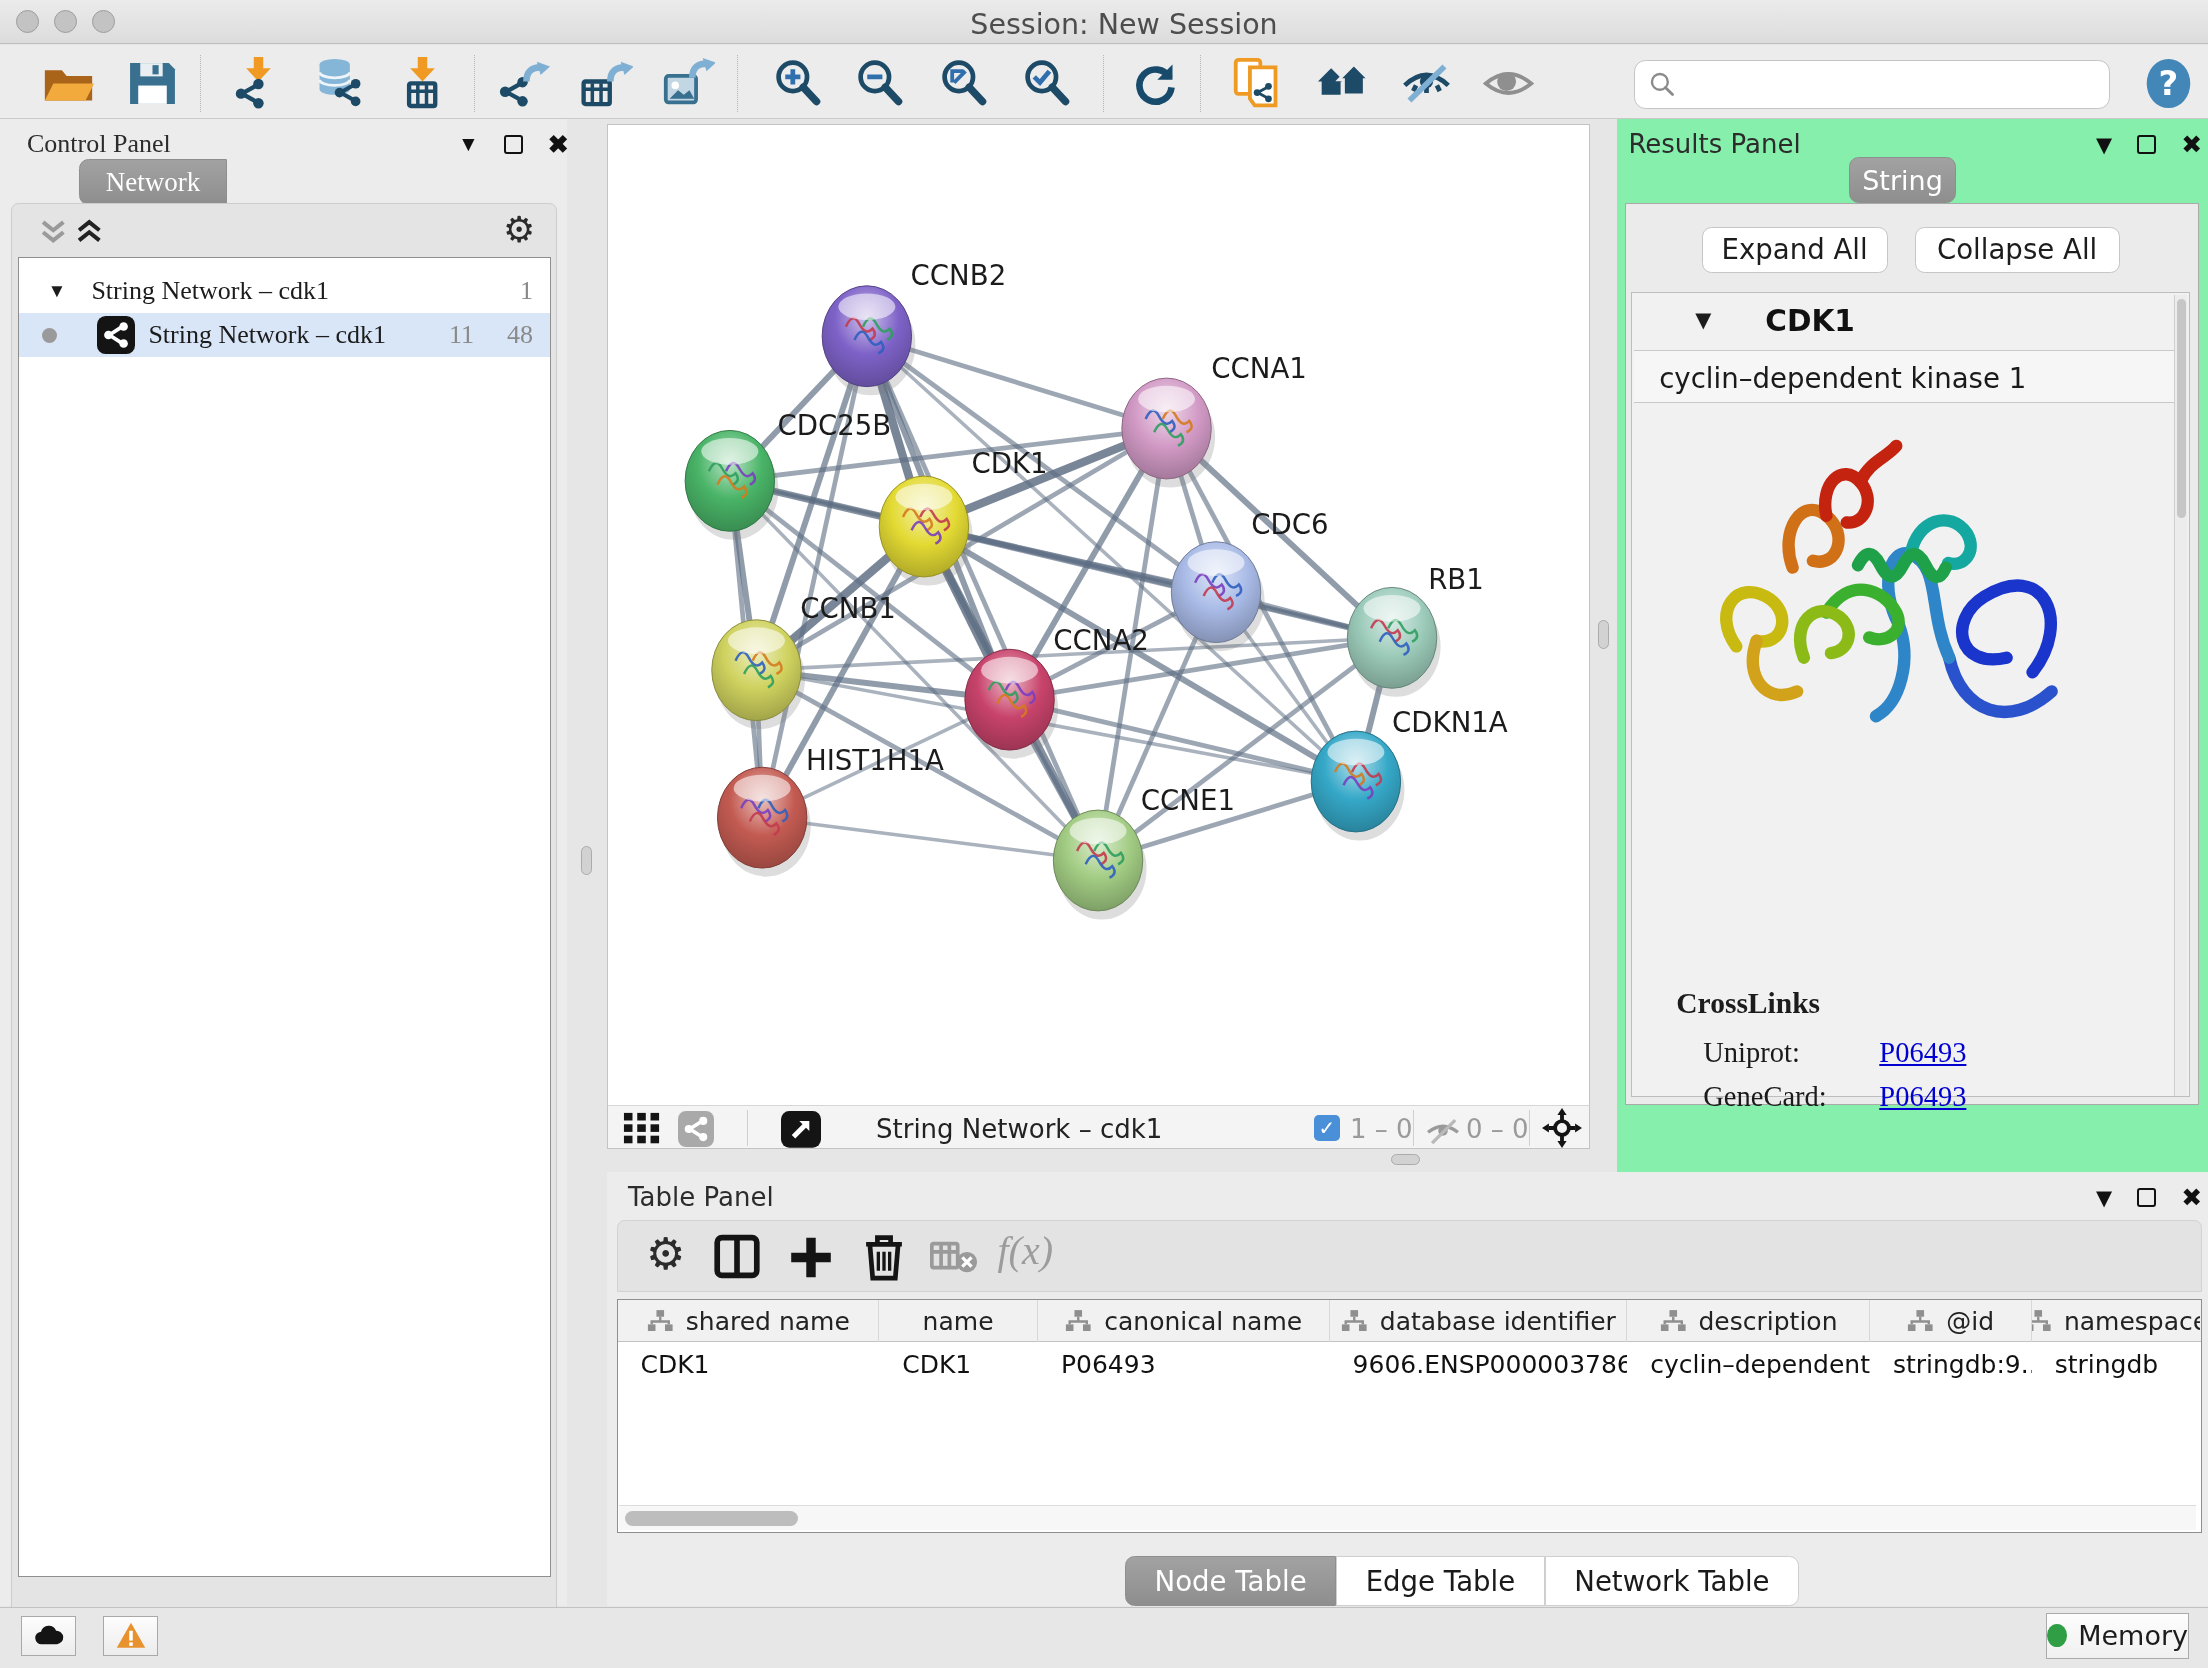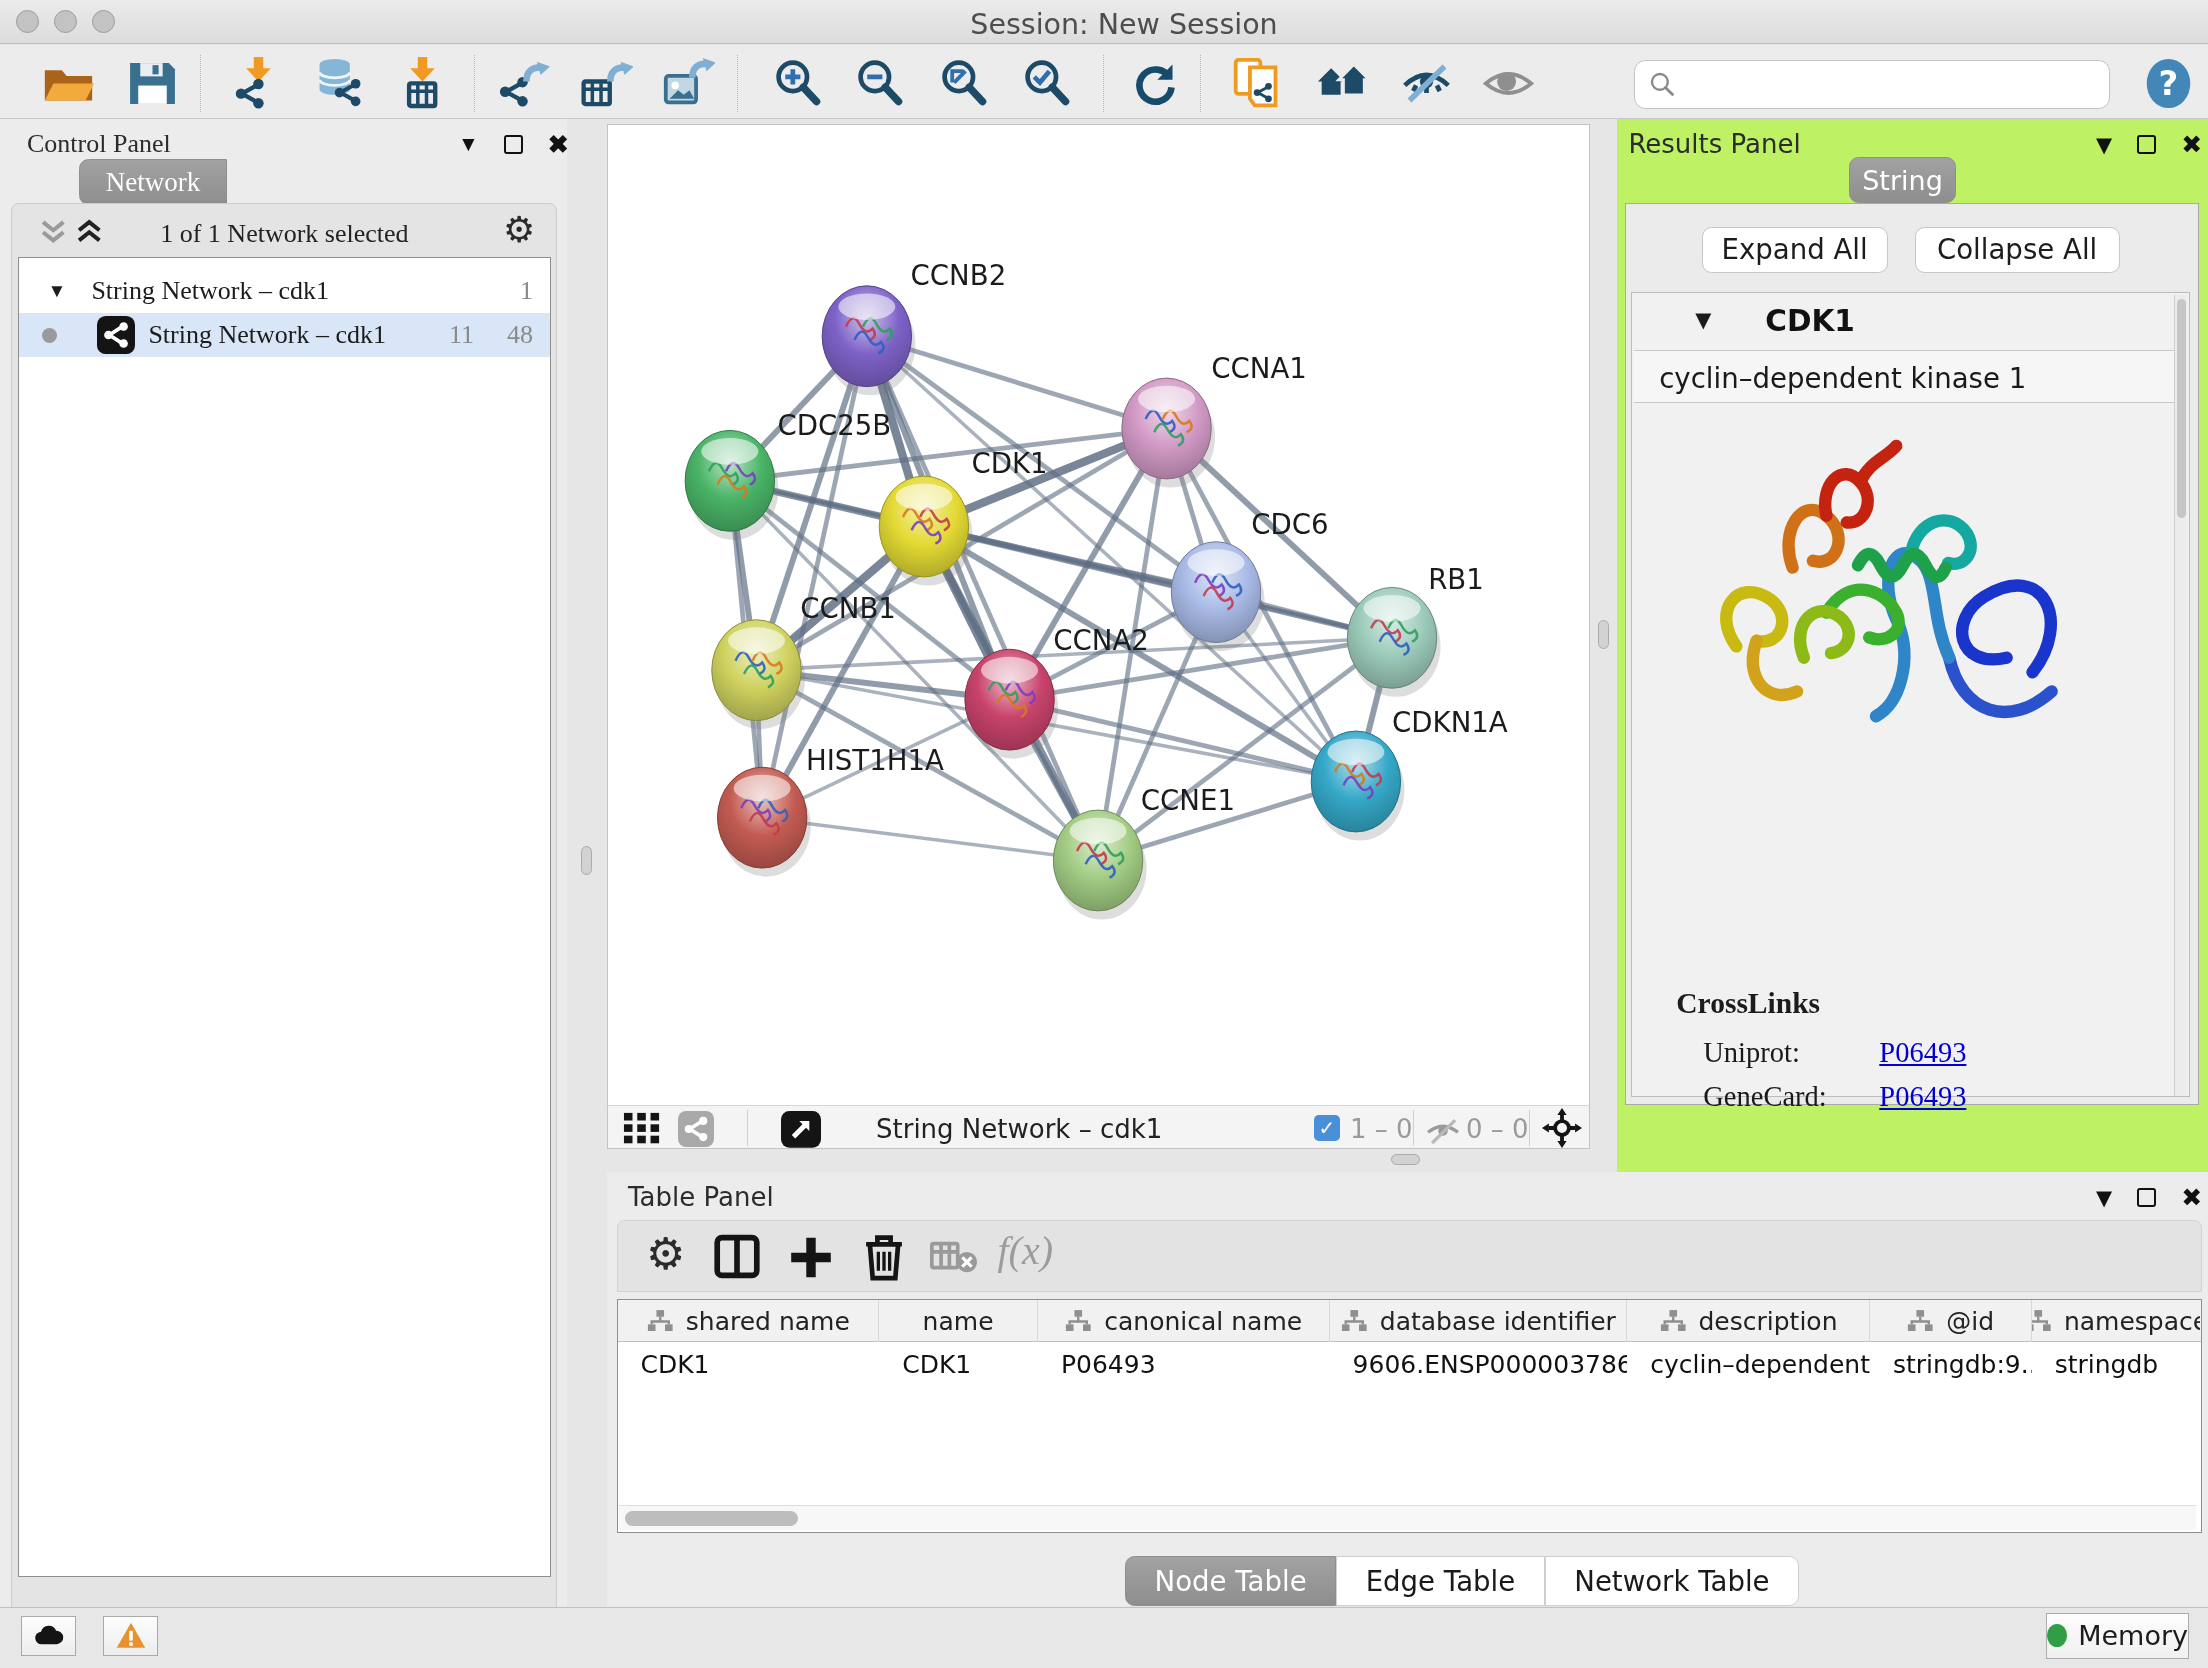--- a/index.html
+++ b/index.html
@@ -52,21 +52,21 @@
   .nf-sep { position:absolute; top:3.8px; height:36px; border-left:1px solid #d0d0d0; }
   .nf-title { position:absolute; top:7.6px; font-size:26px; color:#222; }
   .nf-count { position:absolute; top:7.6px; font-size:26px; color:#9a9a9a; }
   .cb { position:absolute; top:8.6px; width:26px; height:26px; background:#4a90d9; border-radius:4.8px; color:#fff; font-size:20px; text-align:center; line-height:26px; font-weight:bold; }
 
   
   .handle-v { position:absolute; width:11.4px; height:28.5px; border-radius:6.7px; background:#d2d2d2; border:1px solid #ababab; }
   .handle-h { position:absolute; width:28.5px; height:11.4px; border-radius:6.7px; background:#d2d2d2; border:1px solid #ababab; }
 
   
-  .results-panel { left:1617px; top:119px; width:592px; height:1487px; background:#bef264; }
+  .results-panel { left:1617px; top:119px; width:592px; height:1487px; background:#86efac; }
   .rp-tab { position:absolute; left:232px; top:38px; width:107px; border-radius:9.5px; }
   .rp-box { position:absolute; left:7.6px; top:84px; width:574px; height:902px; background:#ebebeb; border:1.9px solid #a9a9a9; }
   .rp-btn { position:absolute; top:23px; height:46px; background:#fff; border:1px solid #c6c6c6; border-radius:9.5px; font-size:27.6px; text-align:center; line-height:44px; }
   .rp-section { position:absolute; left:5.7px; top:88px; width:559px; height:805px; background:#f1f1f1; border:1.9px solid #bdbdbd; }
   .rp-sec-head { position:absolute; left:0; top:0; width:100%; height:55px; }
   .rp-sec-title { position:absolute; left:133px; top:11.4px; font-size:29.5px; font-weight:bold; color:#111; }
   .rp-desc { position:absolute; left:1.9px; top:57px; width:552px; height:53px; background:#f6f6f6; border-top:1px solid #c9c9c9; border-bottom:1px solid #c9c9c9; font-size:27.6px; padding:11.4px 0 0 25px; color:#1a1a1a; }
   .crosslinks-title { position:absolute; left:44px; top:694px; font-family:"Liberation Serif","DejaVu Serif",serif; font-weight:bold; font-size:29.5px; }
   .cl-row { position:absolute; left:70px; width:476px; height:42px; font-family:"Liberation Serif","DejaVu Serif",serif; font-size:28.5px; }
   .cl-label { position:absolute; left:1px; color:#1a1a1a; }
@@ -265,21 +265,20 @@
     <span class="tabbtn" style="width:93px">Sets</span>
   </div>
   <div class="cp-sub">
     <div class="cp-subheader">
       <span style="position:absolute;left:27px;top:5.7px;width:28.5px;height:30px"><svg viewBox="0 0 28 30">
             <path d="M4 5l10 8 10-8M4 15l10 8 10-8" fill="none" stroke="#9a9a9a" stroke-width="4"></path>
           </svg></span>
       <span style="position:absolute;left:63px;top:5.7px;width:28.5px;height:30px"><svg viewBox="0 0 28 30">
             <path d="M4 13l10-8 10 8M4 23l10-8 10 8" fill="none" stroke="#222" stroke-width="4"></path>
           </svg></span>
-      <span class="cp-summary">1 of 1 Network selected</span>
       <span class="gear-glyph" style="position:absolute;right:21px;top:0">⚙</span>
     </div>
     <div class="tree">
       <div class="tree-row" style="top:11.4px">
         <span style="margin-left:28.5px;font-size:19px">▼</span>
         <span style="margin-left:25px">String Network – cdk1</span>
         <span class="tree-count" style="right:17px">1</span>
       </div>
       <div class="tree-row selected" style="top:55px">
         <span style="margin-left:23px;width:15px;height:15px;border-radius:50%;background:#9a9a9a;display:inline-block"></span>

